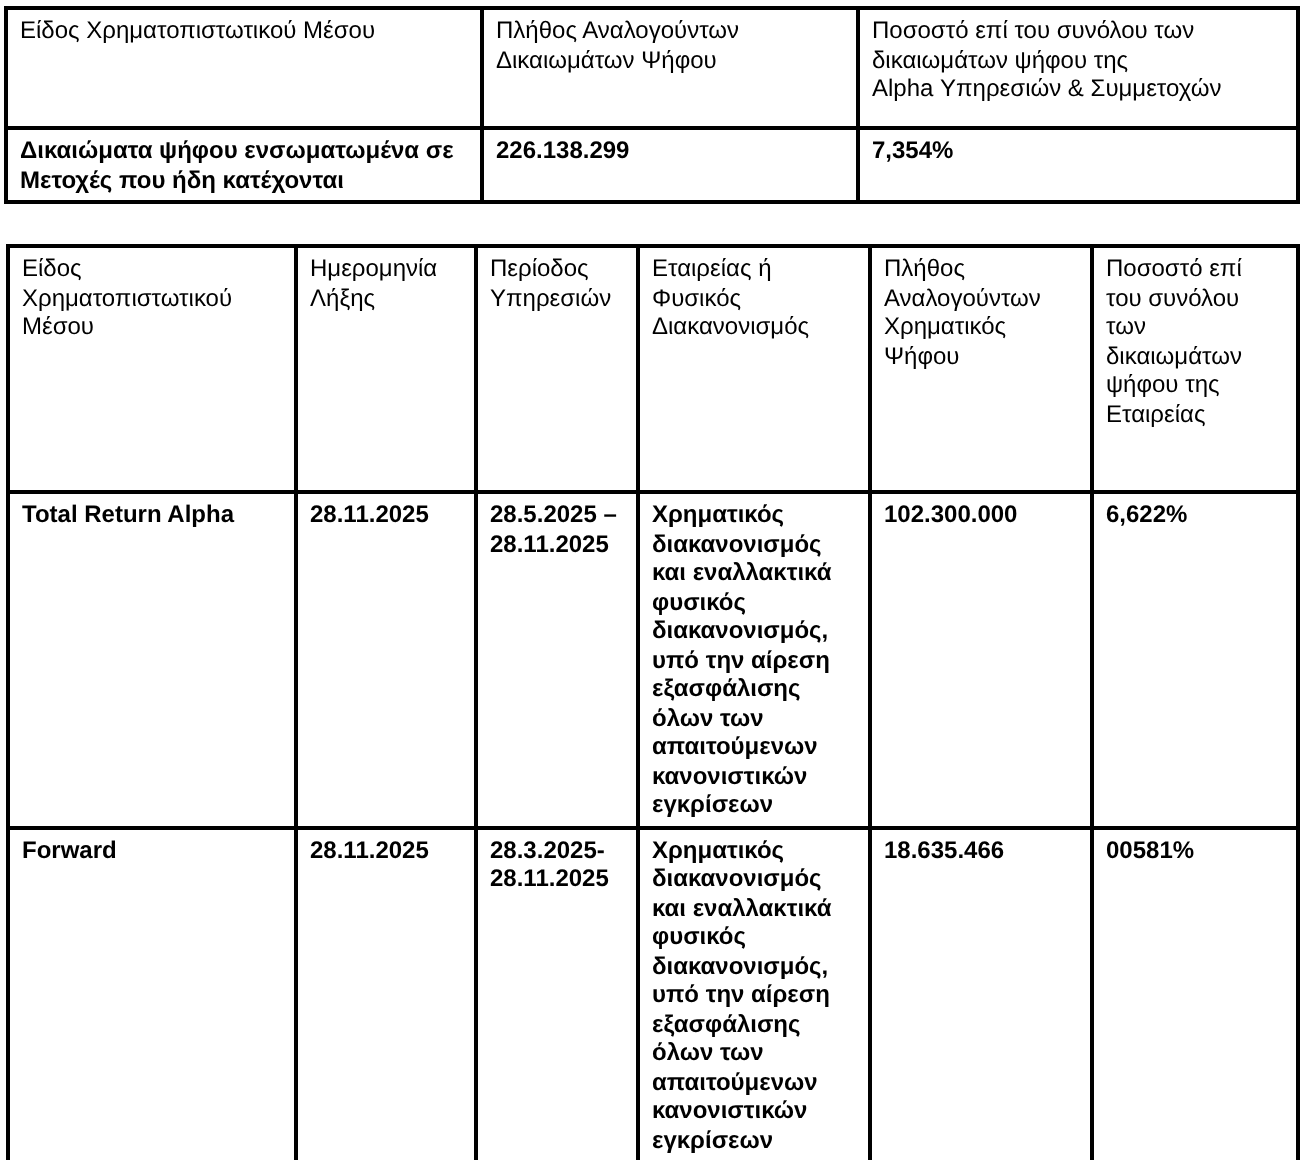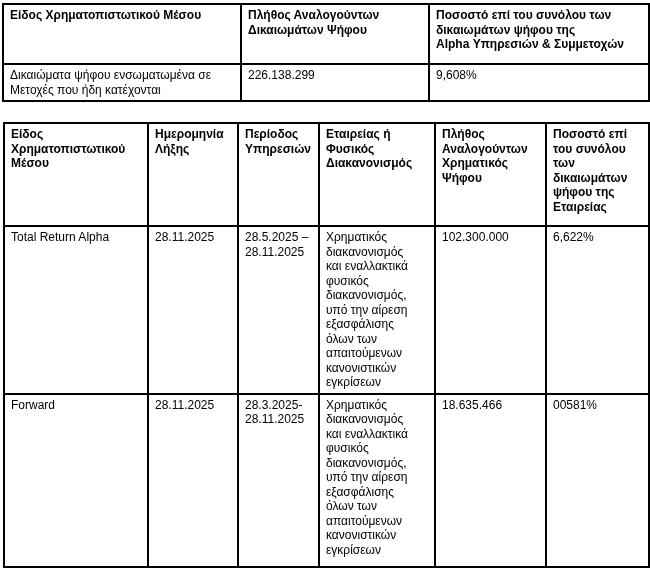--- a/index.html
+++ b/index.html
@@ -26,24 +26,24 @@
   table.doc-table td {
     border: 2px solid #000000;
     vertical-align: top;
     text-align: left;
     padding: 3px 6px;
     white-space: pre-line;
     overflow: hidden;
     box-sizing: border-box;
   }
   table.doc-table th {
-    font-weight: bold;
+    font-weight: normal;
   }
   table.doc-table td {
-    font-weight: normal;
+    font-weight: bold;
   }
   #table1 {
     left: 2px;
     top: 3px;
     width: 646px;
   }
   #table2 {
     left: 3px;
     top: 122px;
     width: 645px;
@@ -64,36 +64,36 @@
     <th>Πλήθος Αναλογούντων
 Δικαιωμάτων Ψήφου</th>
     <th>Ποσοστό επί του συνόλου των
 δικαιωμάτων ψήφου της
 Alpha Υπηρεσιών &amp; Συμμετοχών</th>
   </tr>
   <tr style="height:33px">
     <td>Δικαιώματα ψήφου ενσωματωμένα σε
 Μετοχές που ήδη κατέχονται</td>
     <td>226.138.299</td>
-    <td>9,608%</td>
+    <td>7,354%</td>
   </tr>
 </tbody>
   </table>
 
 <table class="doc-table" id="table2">
   <colgroup>
     <col style="width:144px">
     <col style="width:90px">
     <col style="width:81px">
     <col style="width:116px">
     <col style="width:111px">
     <col style="width:103px">
   </colgroup>
   <tbody>
-      <tr style="height:103px">
+      <tr style="height:123px">
     <th>Είδος
 Χρηματοπιστωτικού
 Μέσου</th>
     <th>Ημερομηνία
 Λήξης</th>
     <th>Περίοδος
 Υπηρεσιών</th>
     <th>Εταιρείας ή
 Φυσικός
 Διακανονισμός</th>

